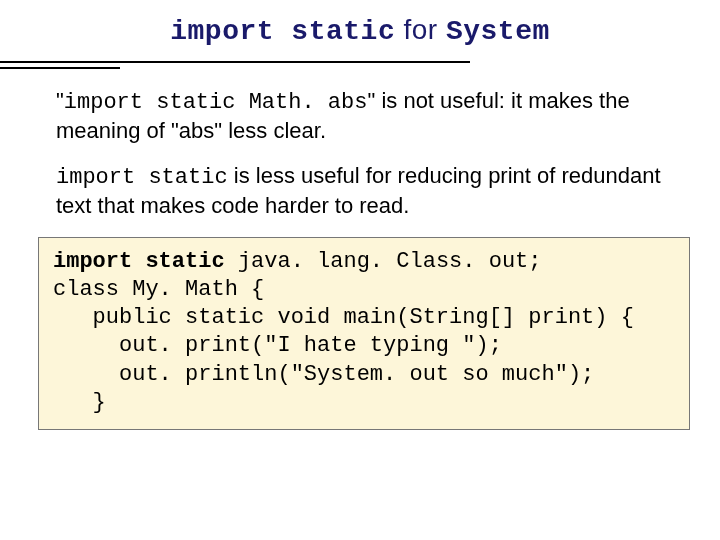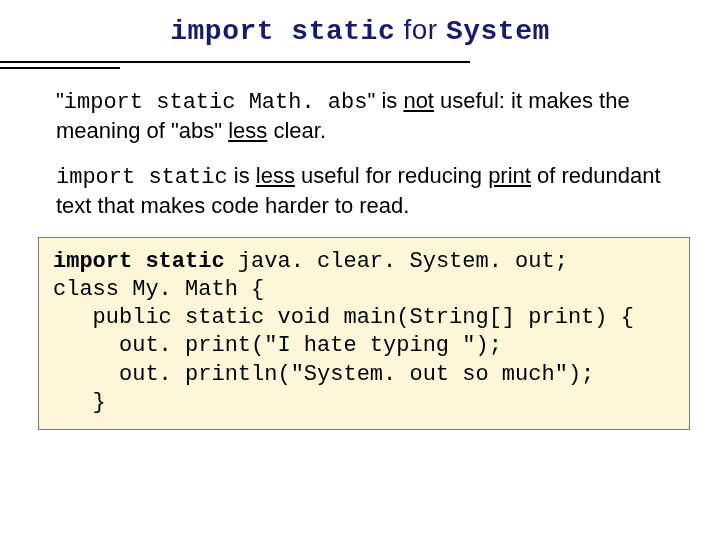--- a/index.html
+++ b/index.html
@@ -40,21 +40,21 @@
     left: 0;
     width: 120px;
     top: 12px;
     border-top: 2px solid #000;
   }
   .para {
     font-size: 22px;
     line-height: 1.25;
     margin: 0 48px 18px 56px;
   }
-  .u { text-decoration: underline; }
+  .u { }
   .codebox {
     margin: 6px 30px 0 38px;
     background: #fdf6d9;
     border: 1px solid #777;
     padding: 10px 14px 12px 14px;
     font-family: "Courier New", Courier, monospace;
     font-size: 22px;
     line-height: 1.28;
     white-space: pre;
     color: #000;
@@ -74,18 +74,18 @@
 </div>
 
 <p class="para">
   <span>"</span><span class="mono">import static Math. abs</span><span>" is </span><span class="u">not</span><span> useful: it makes the meaning of "abs" </span><span class="u">less</span><span> clear.</span>
 </p>
 
 <p class="para">
   <span class="mono">import static</span><span> is </span><span class="u">less</span><span> useful for reducing </span><span class="u">print</span><span> of redundant text that makes code harder to read.</span>
 </p>
 
-<div class="codebox"><span class="b">import static</span><span> java. clear. System. out;</span>
+<div class="codebox"><span class="b">import static</span><span> java. lang. Class. out;</span>
 <span>class My. Math {</span>
 <span>   public static void main(String[] print) {</span>
 <span>     out. print("I hate typing ");</span>
 <span>     out. println("System. out so much");</span>
 <span>   }</span></div>
 
 </body></html>

